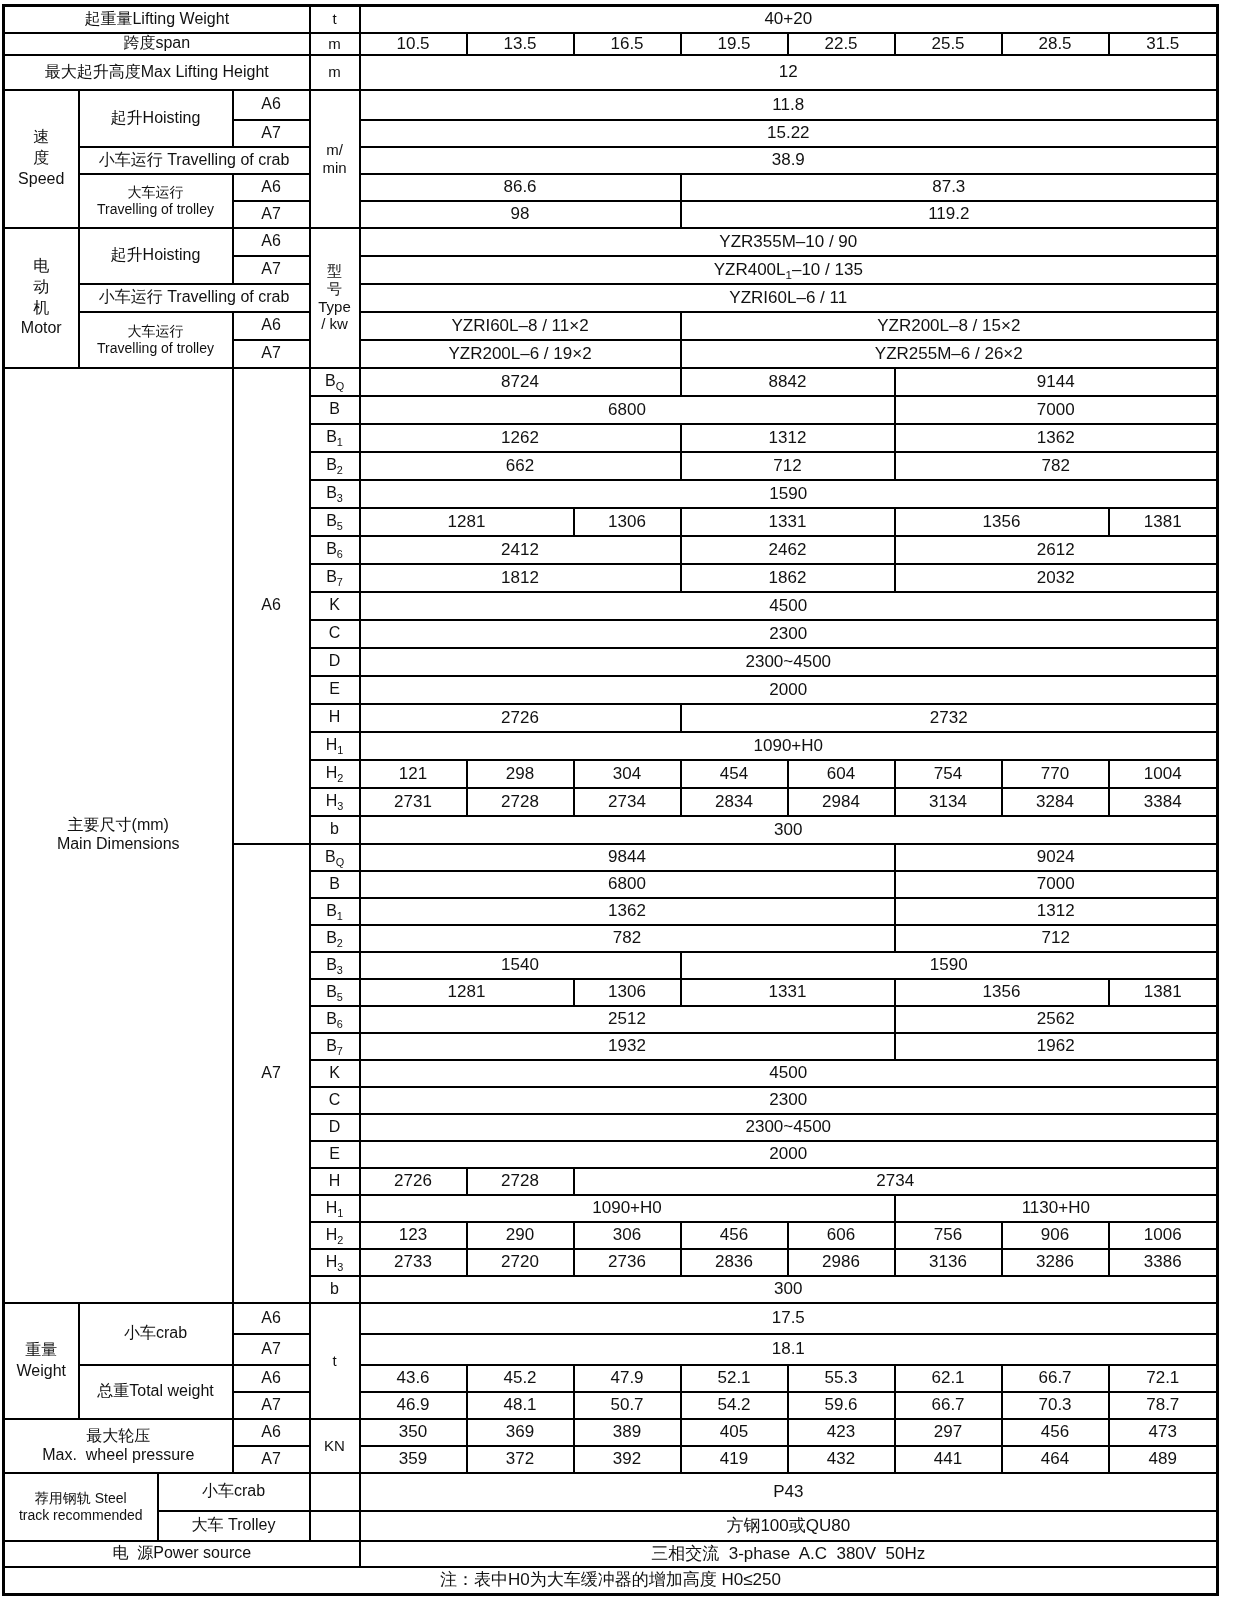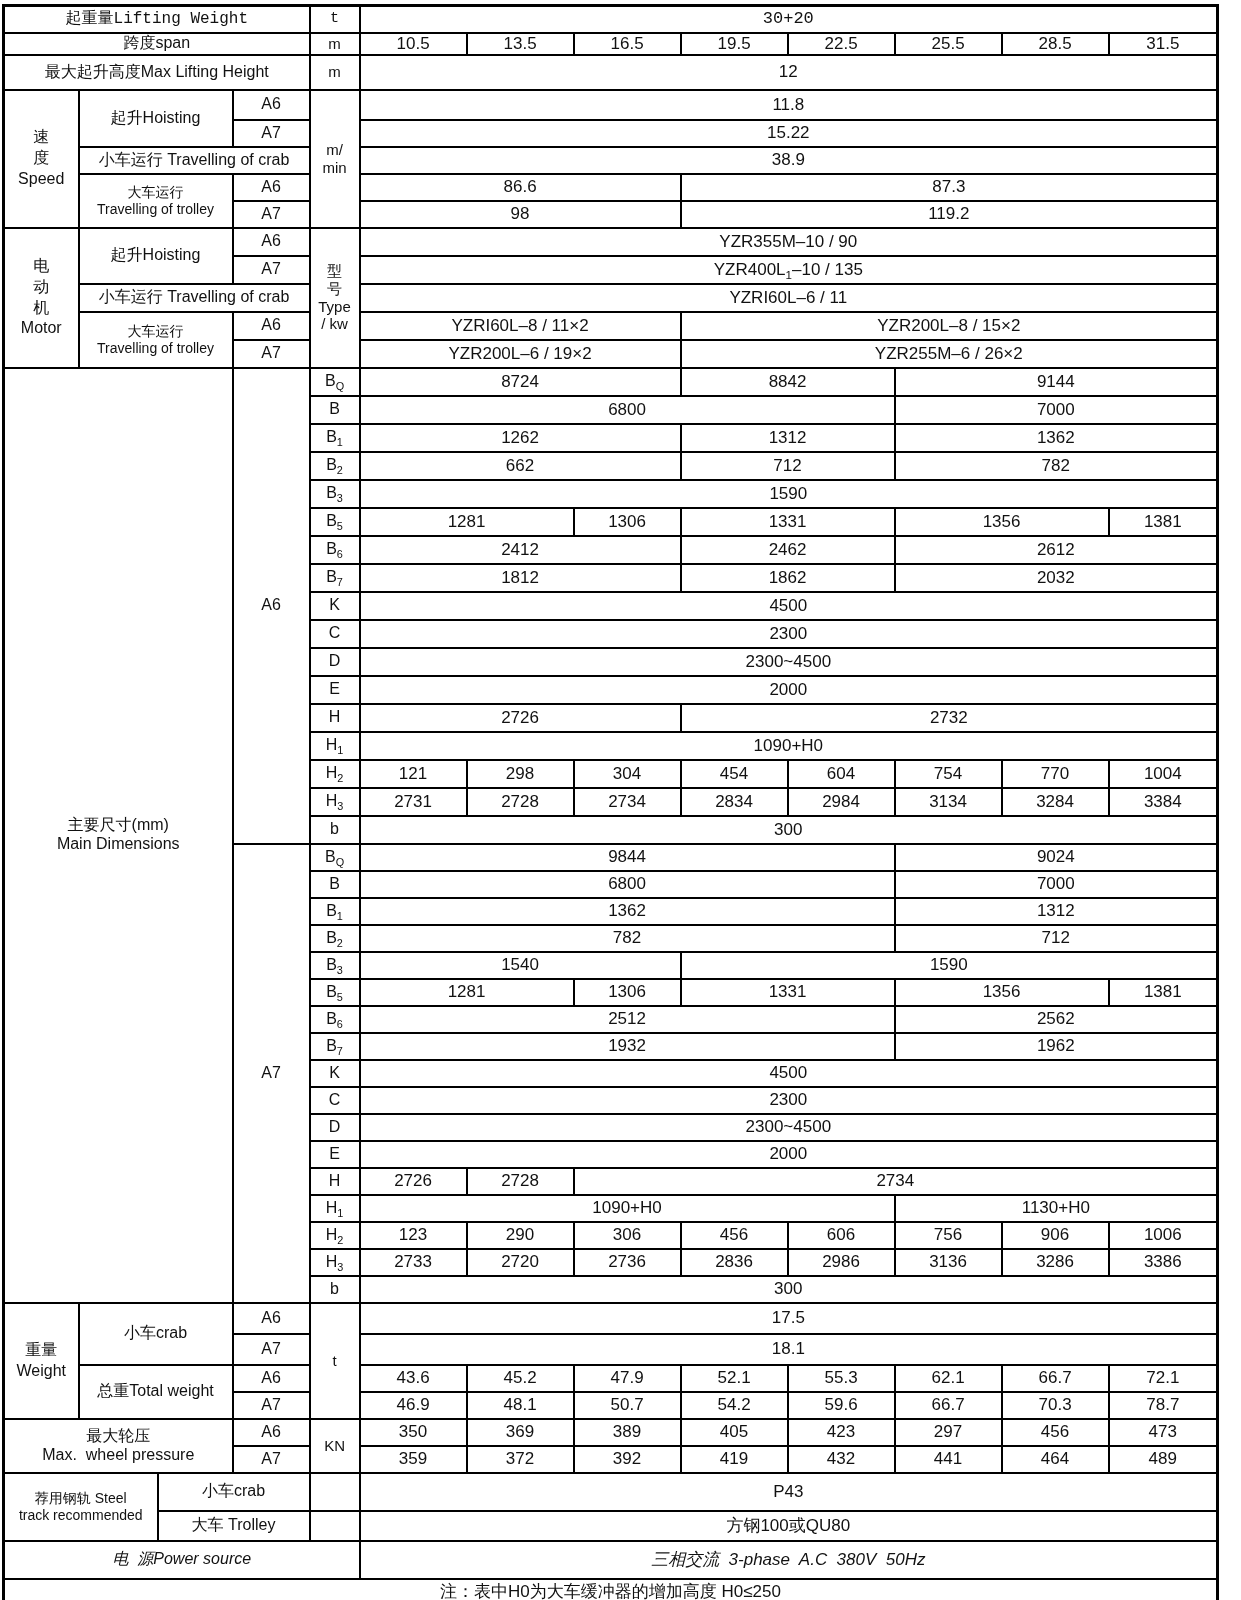--- a/index.html
+++ b/index.html
@@ -51,24 +51,24 @@
     <col style="width:107px">
       <col style="width:107px">
       <col style="width:107px">
       <col style="width:107px">
     <col style="width:107px">
       <col style="width:107px">
       <col style="width:107px">
       <col style="width:109px">
   </colgroup>
   <tbody id="spec-body">
-      <tr style="height: 27px; font-family: Liberation Mono, monospace;">
+      <tr style="height: 27px;">
         <td colspan="4" class="l">起重量Lifting Weight</td>
         <td class="u">t</td>
-        <td colspan="8">30+20</td>
+        <td colspan="8">40+20</td>
       </tr>
       <tr style="height: 19px;">
         <td colspan="4" class="l">跨度span</td>
         <td class="u">m</td>
         <td>10.5</td>
         <td>13.5</td>
         <td>16.5</td>
         <td>19.5</td>
         <td>22.5</td>
         <td>25.5</td>
@@ -391,21 +391,21 @@
         <td colspan="2" rowspan="2" class="s">荐用钢轨 Steel<br>track recommended</td>
         <td colspan="2" class="l">小车crab</td>
         <td class="e"></td>
         <td colspan="8">P43</td>
       </tr>
       <tr style="height: 30px;">
         <td colspan="2" class="l">大车 Trolley</td>
         <td class="e"></td>
         <td colspan="8">方钢100或QU80</td>
       </tr>
-      <tr style="height: 38px; font-style: italic;">
+      <tr style="height: 26px;">
         <td colspan="5" class="l">电&nbsp;&nbsp;源Power source</td>
         <td colspan="8">三相交流&nbsp; 3-phase&nbsp; A.C&nbsp; 380V&nbsp; 50Hz</td>
       </tr>
       <tr style="height: 28px;">
         <td colspan="13" class="note">注：表中H0为大车缓冲器的增加高度 H0≤250</td>
       </tr>
     </tbody>
 </table>
 
 </body></html>

